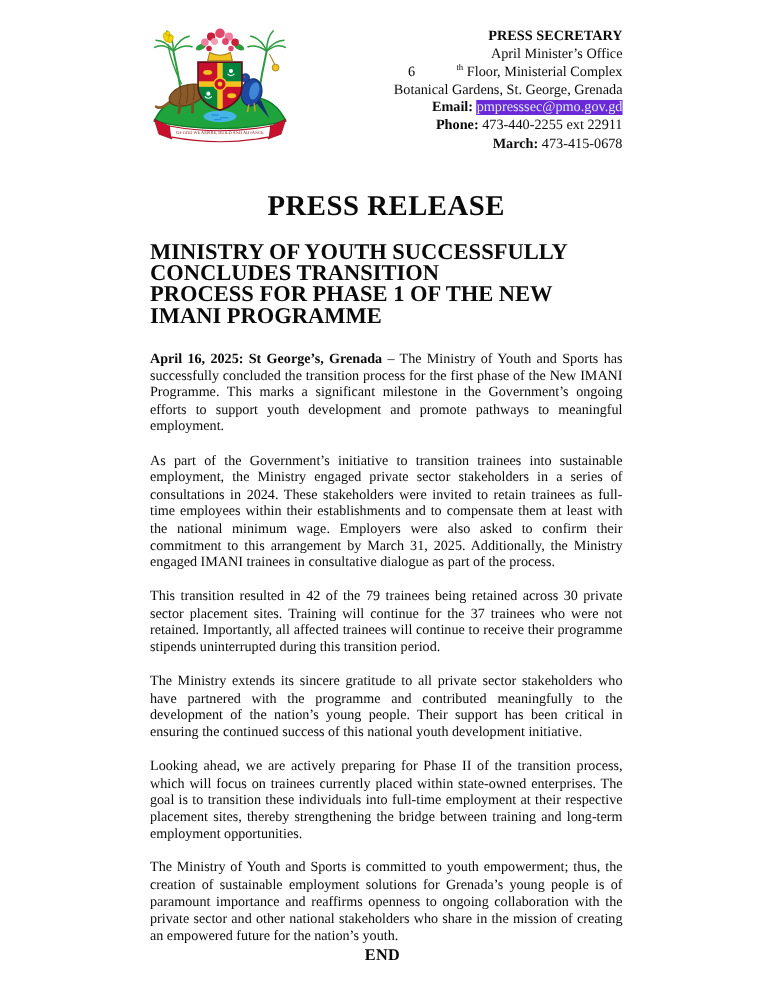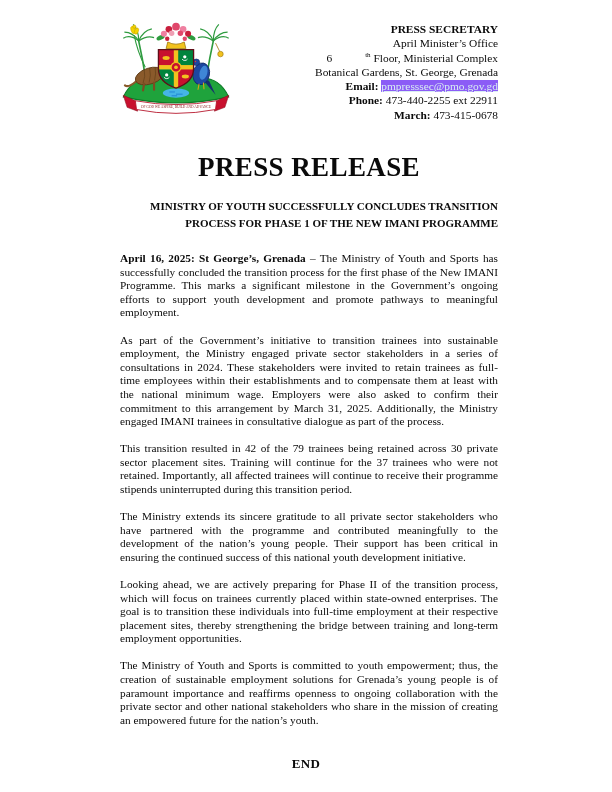--- a/index.html
+++ b/index.html
@@ -14,35 +14,34 @@
     color: #0a0a0a;
     padding: 20px 56px 0 62px;
     overflow: hidden;
   }
   .header { display: flex; justify-content: space-between; align-items: flex-start; }
   .coat { flex: 0 0 auto; margin-top: 0; }
   .contact { text-align: right; font-size: 11.4px; line-height: 14.3px; margin-top: 2px; }
   .bold { font-weight: bold; }
   sup { font-size: 0.62em; vertical-align: super; line-height: 0; margin-left: 33px; }
   .email-link {
-    background: #8b5cf6;
+    background: #6d28d9;
     color: #d9eef2;
-    text-decoration: underline;
     cursor: pointer;
   }
   .title {
     text-align: center;
-    font-size: 27px;
+    font-size: 23px;
     font-weight: bold;
     letter-spacing: 0.4px;
     margin-top: 30px;
   }
   .headline {
-    text-align: right;
-    font-size: 11px;
+    text-align: left;
+    font-size: 18px;
     font-weight: bold;
     line-height: 17px;
     margin-top: 15px;
     white-space: pre-line;
   }
   .bodytext {
     margin-top: 20px;
     font-size: 11.3px;
     line-height: 13.6px;
     text-align: justify;

